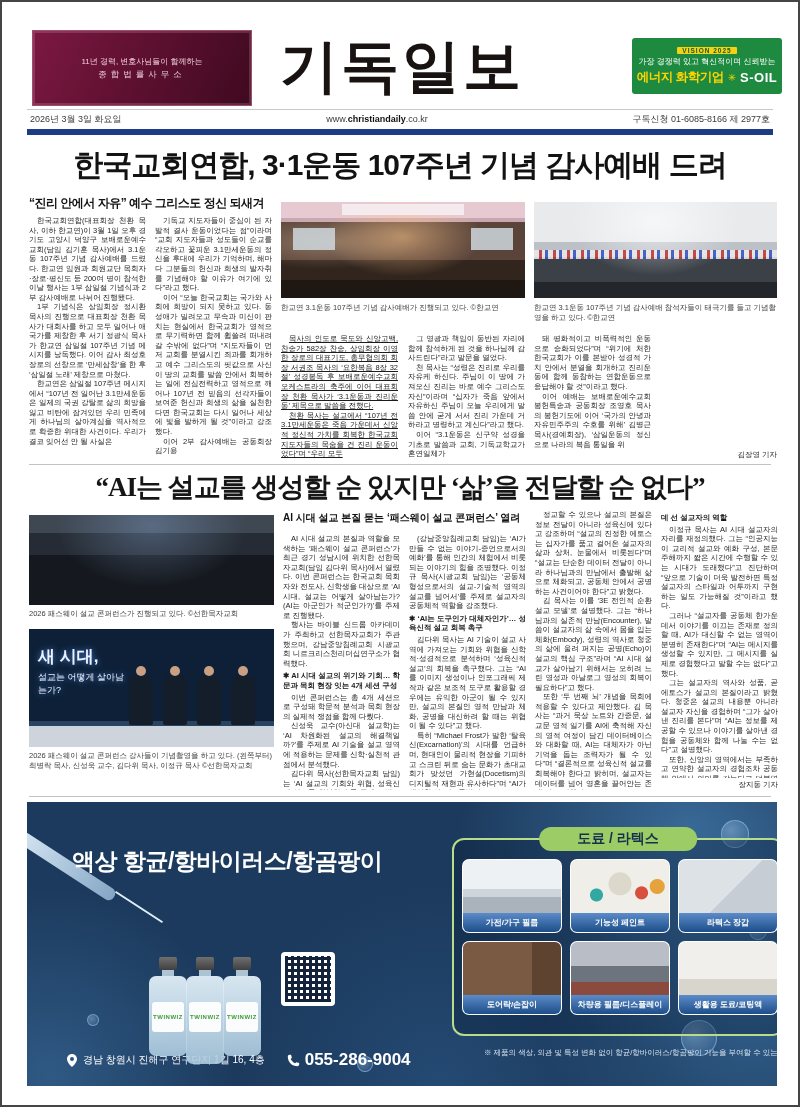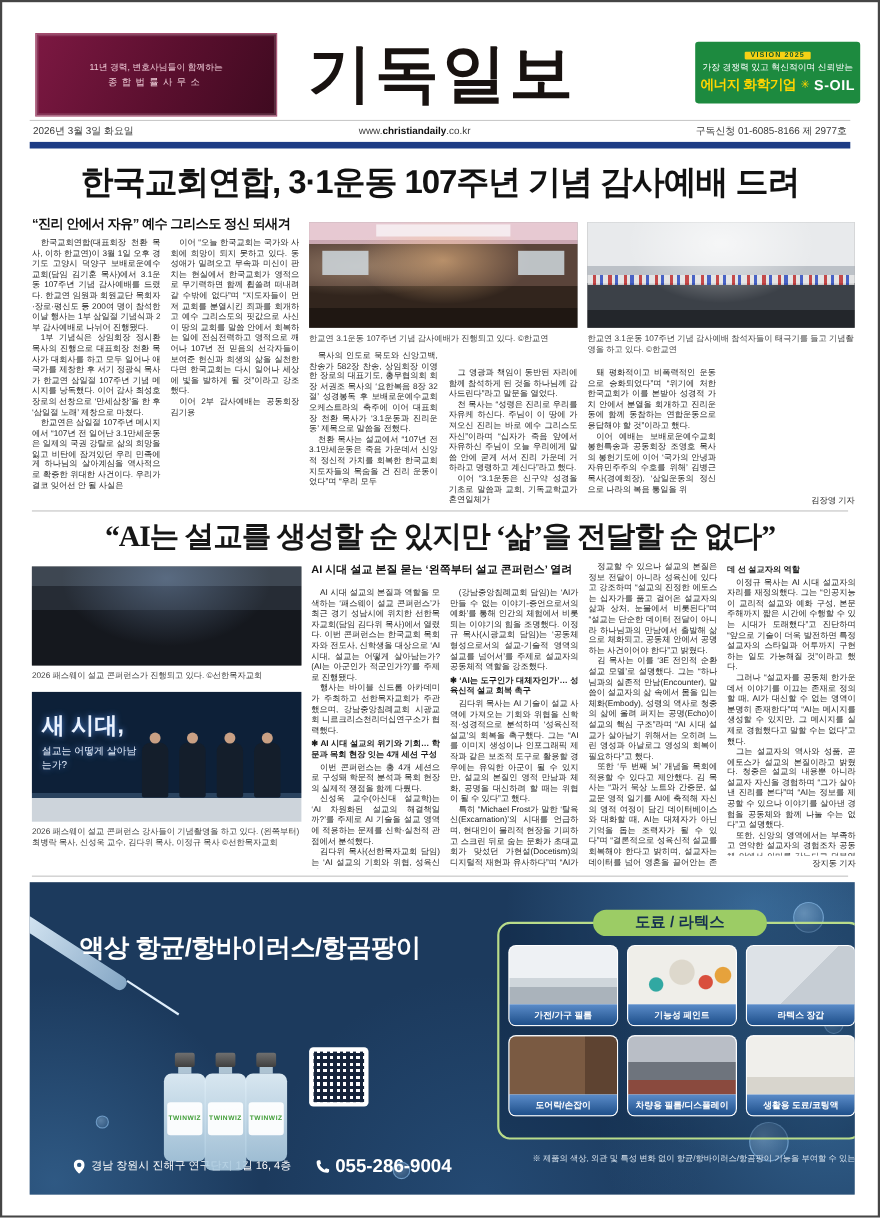--- a/index.html
+++ b/index.html
@@ -64,21 +64,21 @@
   .a1p2 .flagstrip{position:absolute;left:0;right:0;top:48px;height:9px;opacity:.9;
      background:repeating-linear-gradient(90deg,#e8e8e8 0 5px,#c43b3b 5px 8px,#e8e8e8 8px 11px,#3b57c4 11px 14px);}
 
   
   .a2p1{background-image:
      radial-gradient(ellipse at 50% 12%,rgba(130,160,200,.4),transparent 55%),
      linear-gradient(180deg,#3e4752 0 18px,#262c35 18px 40px,#15181e 40px 100%);}
   .a2p2{background:linear-gradient(180deg,#0d2038 0 78%,#2a435f 78% 82%,#cdd4db 82% 100%);}
   .stage-text{position:absolute;left:9px;top:16px;color:#eaf2ff;z-index:1;
      text-shadow:0 0 6px rgba(90,150,240,.9);}
-  .stage-text .l1{font-size:21px;font-weight:bold;}
+  .stage-text .l1{font-size:17px;font-weight:bold;}
   .stage-text .l2{font-size:9px;width:92px;margin-top:3px;}
   .figure{position:absolute;bottom:22px;width:24px;height:50px;background:#141e2b;
      border-radius:8px 8px 2px 2px;z-index:2;}
   .figure::before{content:"";position:absolute;top:-9px;left:7px;width:10px;height:10px;border-radius:50%;background:#c9a084;}
 
   
   .bigad{position:absolute;left:25px;top:800px;width:750px;height:284px;background-color:#1c3a5d;
      background-image:
        radial-gradient(circle at 88% 8%,rgba(96,170,230,.4),transparent 32%),
        radial-gradient(circle at 97% 72%,rgba(86,160,220,.35),transparent 28%),
@@ -172,42 +172,43 @@
   </div>
   <div class="caption" style="left:279px;top:301px;width:244px;">한교연 3.1운동 107주년 기념 감사예배가 진행되고 있다. ©한교연</div>
   <div class="caption" style="left:532px;top:301px;width:243px;">한교연 3.1운동 107주년 기념 감사예배 참석자들이 태극기를 들고 기념촬영을 하고 있다. ©한교연</div>
 
   <div class="col" style="left:27px;top:214px;height:244px;">
     <p>한국교회연합(대표회장 천환 목사, 이하 한교연)이 3월 1일 오후 경기도 고양시 덕양구 보배로운예수교회(담임 김기훈 목사)에서 3.1운동 107주년 기념 감사예배를 드렸다. 한교연 임원과 회원교단 목회자·장로·평신도 등 200여 명이 참석한 이날 행사는 1부 삼일절 기념식과 2부 감사예배로 나뉘어 진행됐다.</p>
     <p>1부 기념식은 상임회장 정시환 목사의 진행으로 대표회장 천환 목사가 대회사를 하고 모두 일어나 애국가를 제창한 후 서기 정광식 목사가 한교연 삼일절 107주년 기념 메시지를 낭독했다. 이어 감사 최성호 장로의 선창으로 ‘만세삼창’을 한 후 ‘삼일절 노래’ 제창으로 마쳤다.</p>
     <p>한교연은 삼일절 107주년 메시지에서 “107년 전 일어난 3.1만세운동은 일제의 국권 강탈로 삶의 희망을 잃고 비탄에 잠겨있던 우리 민족에게 하나님의 살아계심을 역사적으로 확증한 위대한 사건이다. 우리가 결코 잊어선 안 될 사실은</p>
   </div>
   <div class="col" style="left:153px;top:214px;height:244px;">
+    <p>기독교 지도자들이 중심이 된 자발적 결사 운동이었다는 점”이라며 “교회 지도자들과 성도들이 순교를 각오하고 꽃피운 3.1만세운동의 정신을 후대에 우리가 기억하며, 해마다 그분들의 헌신과 희생의 발자취를 기념해야 할 이유가 여기에 있다”라고 했다.</p>
     <p>이어 “오늘 한국교회는 국가와 사회에 희망이 되지 못하고 있다. 동성애가 밀려오고 무속과 미신이 판치는 현실에서 한국교회가 영적으로 무기력하면 함께 휩쓸려 떠내려갈 수밖에 없다”며 “지도자들이 먼저 교회를 분열시킨 죄과를 회개하고 예수 그리스도의 핏값으로 사신 이 땅의 교회를 말씀 안에서 회복하는 일에 전심전력하고 영적으로 깨어나 107년 전 믿음의 선각자들이 보여준 헌신과 희생의 삶을 실천한다면 한국교회는 다시 일어나 세상에 빛을 발하게 될 것”이라고 강조했다.</p>
     <p>이어 2부 감사예배는 공동회장 김기용</p>
   </div>
-  <div class="col" style="left:279px;top:316px;height:126px;">
+  <div class="col" style="left:279px;top:332px;height:126px;text-decoration:underline;">
     <p>목사의 인도로 묵도와 신앙고백, 찬송가 582장 찬송, 상임회장 이영한 장로의 대표기도, 총무협의회 회장 서권조 목사의 ‘요한복음 8장 32절’ 성경봉독 후 보배로운예수교회 오케스트라의 축주에 이어 대표회장 천환 목사가 ‘3.1운동과 진리운동’ 제목으로 말씀을 전했다.</p>
     <p>천환 목사는 설교에서 “107년 전 3.1만세운동은 죽음 가운데서 신앙적 정신적 가치를 회복한 한국교회 지도자들의 목숨을 건 진리 운동이었다”며 “우리 모두</p>
   </div>
   <div class="col" style="left:406px;top:332px;height:126px;">
     <p>그 영광과 책임이 동반된 자리에 함께 참석하게 된 것을 하나님께 감사드린다”라고 말문을 열었다.</p>
     <p>천 목사는 “성령은 진리로 우리를 자유케 하신다. 주님이 이 땅에 가져오신 진리는 바로 예수 그리스도 자신”이라며 “십자가 죽음 앞에서 자유하신 주님이 오늘 우리에게 말씀 안에 굳게 서서 진리 가운데 거하라고 명령하고 계신다”라고 했다.</p>
     <p>이어 “3.1운동은 신구약 성경을 기초로 말씀과 교회, 기독교학교가 혼연일체가</p>
   </div>
   <div class="col" style="left:532px;top:332px;height:126px;">
     <p>돼 평화적이고 비폭력적인 운동으로 승화되었다”며 “위기에 처한 한국교회가 이를 본받아 성경적 가치 안에서 분열을 회개하고 진리운동에 함께 동참하는 연합운동으로 응답해야 할 것”이라고 했다.</p>
     <p>이어 예배는 보배로운예수교회 봉헌특송과 공동회장 조영호 목사의 봉헌기도에 이어 ‘국가의 안녕과 자유민주주의 수호를 위해’ 김병근 목사(경예회장), ‘삼일운동의 정신으로 나라의 복음 통일을 위</p>
   </div>
   <div class="byline" style="left:658px;top:448px;width:117px;">김장영 기자</div>
 
   <div class="divider" style="top:462px;"></div>
 
   <div class="h2-main">“AI는 설교를 생성할 순 있지만 ‘삶’을 전달할 순 없다”</div>
-  <div class="h2-sub">AI 시대 설교 본질 묻는 ‘왼쪽부터 설교 콘퍼런스’ 열려</div>
+  <div class="h2-sub">AI 시대 설교 본질 묻는 ‘패스웨이 설교 콘퍼런스’ 열려</div>
 
   <div class="photo a2p1" style="left:27px;top:513px;width:245px;height:90px;"></div>
   <div class="caption" style="left:27px;top:607px;width:245px;">2026 패스웨이 설교 콘퍼런스가 진행되고 있다. ©선한목자교회</div>
 
   <div class="photo a2p2" style="left:27px;top:627px;width:245px;height:118px;">
     <div class="stage-text">
       <div class="l1">새 시대,</div>
       <div class="l2">설교는 어떻게 살아남는가?</div>
     </div>
     <div class="figure" style="left:100px;"></div>

